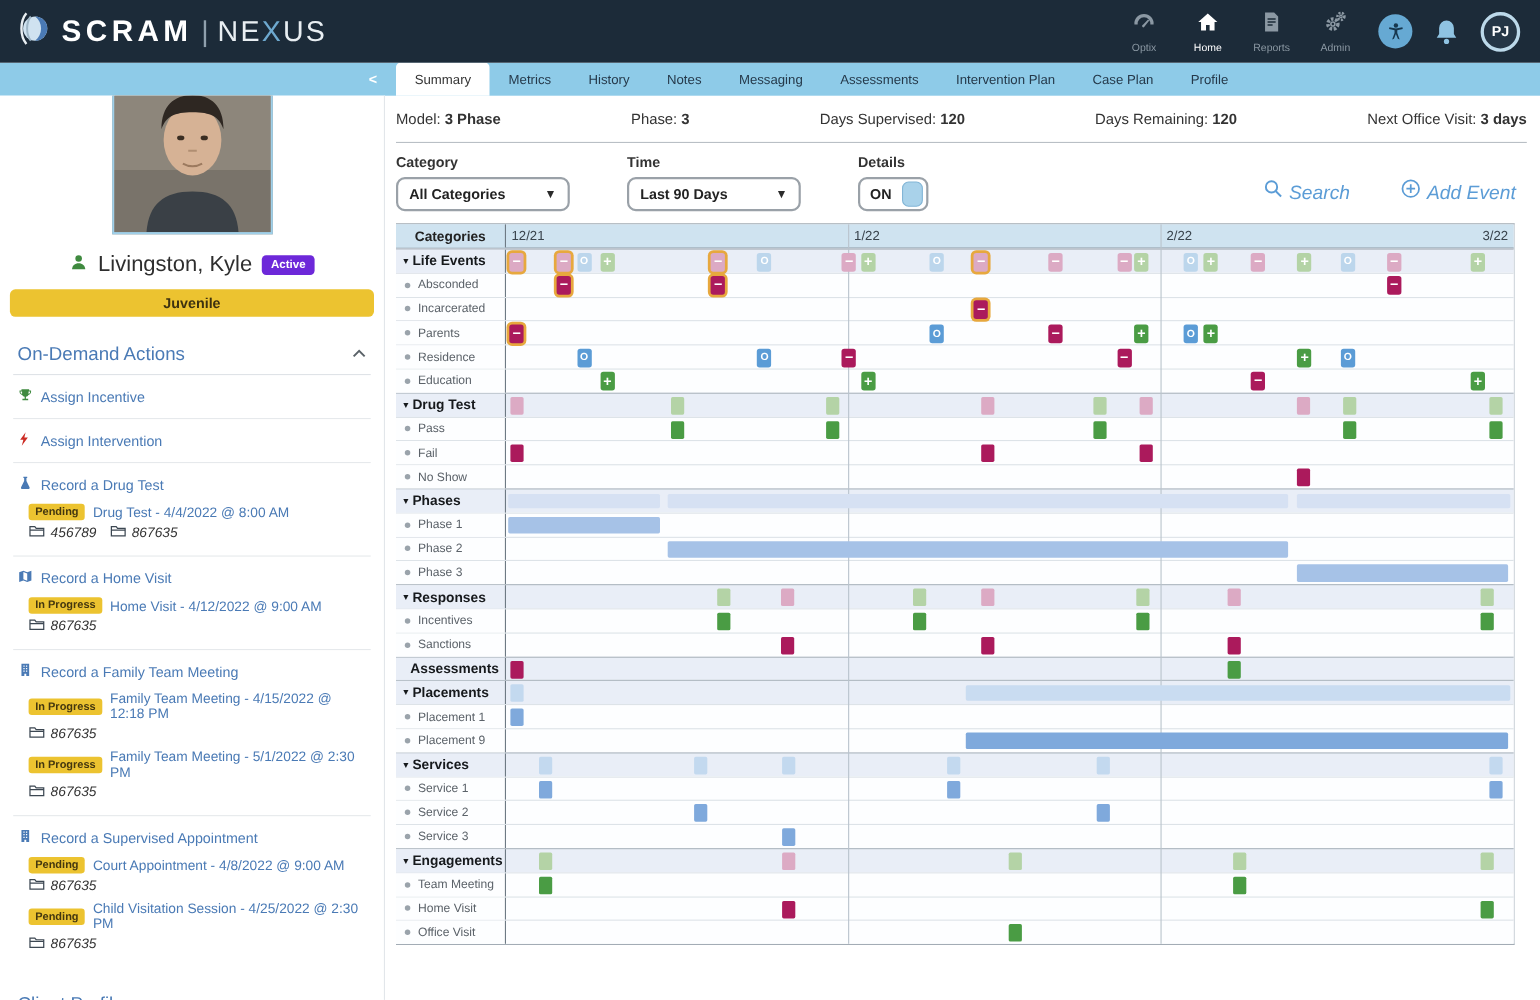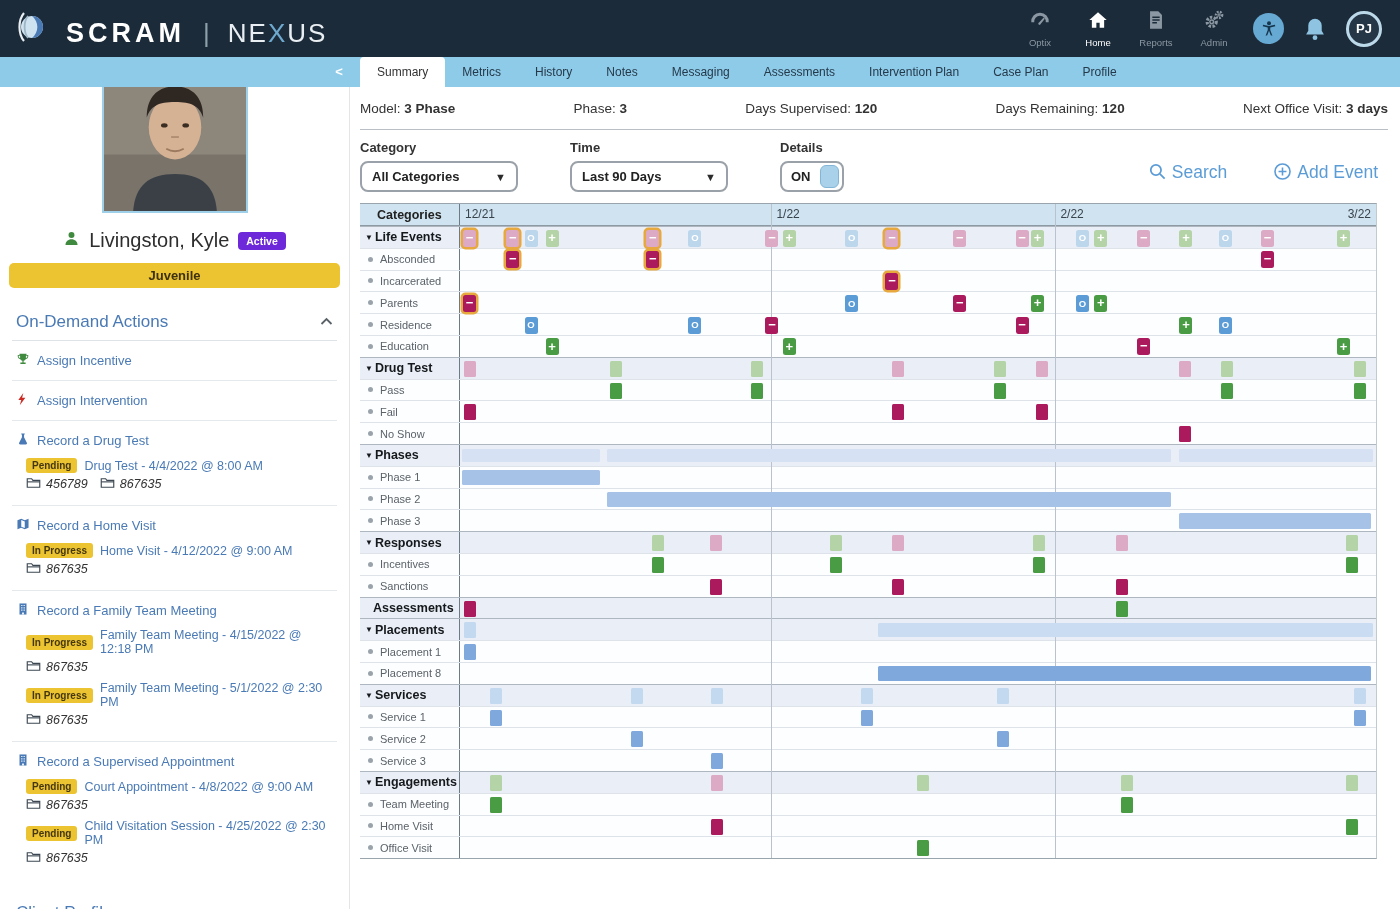--- a/index.html
+++ b/index.html
@@ -2,21 +2,21 @@
 <html><head>
 <meta charset="utf-8">
 <style>
   * { margin:0; padding:0; box-sizing:border-box; }
   html,body { width:1400px; height:909px; overflow:hidden; background:#fff;
     font-family:"Liberation Sans", sans-serif; }
 
   
   .top { position:absolute; top:0; left:0; width:1400px; height:57px; background:#1c2b39;
     display:flex; align-items:center; z-index:20; }
-  .brand { display:flex; align-items:flex-end; gap:16px; padding-left:14px; color:#fff; }
+  .brand { display:flex; align-items:center; gap:6px; padding-left:14px; color:#fff; }
   .brand .b1 { font-size:27px; font-weight:bold; letter-spacing:4px; }
   .brand .bsep { font-size:26px; font-weight:100; color:#8fa0ad; margin:0 2px; }
   .brand .b2 { font-size:26px; font-weight:300; letter-spacing:2px; color:#e8eef2; }
   .brand .b2 .bx { color:#6ea9cf; }
   .topnav { margin-left:auto; display:flex; align-items:center; gap:8px; }
   .navitem { width:50px; display:flex; flex-direction:column; align-items:center; gap:2px;
     color:#8b98a3; cursor:pointer; }
   .navitem.active { color:#fff; }
   .navitem svg { width:22px; height:22px; }
   .navitem .nlabel { font-size:9.5px; }
@@ -75,21 +75,21 @@
   .ctl-label { font-size:13px; color:#333; margin-bottom:6px; font-weight:bold; }
   .dropdown { width:158px; height:31px; border:2px solid #9aa1a8; border-radius:8px; background:#fff;
     display:flex; align-items:center; justify-content:space-between; padding:0 10px; cursor:pointer; }
   .dropdown .dval { font-size:13px; font-weight:bold; color:#222; }
   .dropdown .dtri { font-size:11px; color:#2b2b2b; }
   .toggle { width:64px; height:31px; border:2px solid #9aa1a8; border-radius:8px; background:#fff;
     display:flex; align-items:center; justify-content:space-between; padding:0 3px 0 9px; cursor:pointer; }
   .toggle .tval { font-size:13px; font-weight:bold; color:#222; }
   .toggle .knob { width:19px; height:23px; border-radius:6px; background:#a9d2ea; border:1px solid #82b5d6; }
   .ctl-right { position:absolute; right:22px; top:32px; display:flex; gap:46px; }
-  .linkbtn { display:flex; align-items:flex-start; gap:5px; color:#5b9cd6; font-size:17.5px; cursor:pointer; }
+  .linkbtn { display:flex; align-items:flex-end; gap:5px; color:#5b9cd6; font-size:17.5px; cursor:pointer;font-style:italic; }
   .linkbtn svg { width:19px; height:19px; }
 
   
   .ttable { position:absolute; left:10px; top:116px; width:1017px; background:#fdfeff;
     border-top:1px solid #9aa4ad; border-bottom:1px solid #9aa4ad; border-right:1px solid #c2cad1; }
   .grid { position:absolute; top:0; bottom:0; left:100px; right:0; pointer-events:none; z-index:1; }
   .gridline { position:absolute; top:0; bottom:0; width:1px; background:#b9c3cc; }
   .t-hrow { display:flex; height:22px; background:#cfe3f0; border-bottom:1px solid #8d99a3; }
   .t-row { display:flex; height:21.8px; border-top:1px solid #dde3e8; background:#fdfeff; }
   .t-row.t-group { background:#e9eef7; border-top:1px solid #aeb7bf; }
@@ -764,21 +764,21 @@
           <span class="t-bullet"></span>
           <span class="t-child-label">Placement 1</span>
         </div>
         <div class="t-body">
           <span class="mk sq" style="background: rgb(127, 169, 220); left: calc(1.1% - 6px);"></span>
         </div>
       </div>
       <div class="t-row">
         <div class="t-label">
           <span class="t-bullet"></span>
-          <span class="t-child-label">Placement 8</span>
+          <span class="t-child-label">Placement 9</span>
         </div>
         <div class="t-body">
           <span class="bar" style="left: 45.6%; width: 53.9%; background: rgb(127, 169, 220);"></span>
         </div>
       </div>
       <div class="t-row t-group">
         <div class="t-label">
           <span class="t-caret">▼</span>
           <span>Services</span>
         </div>

